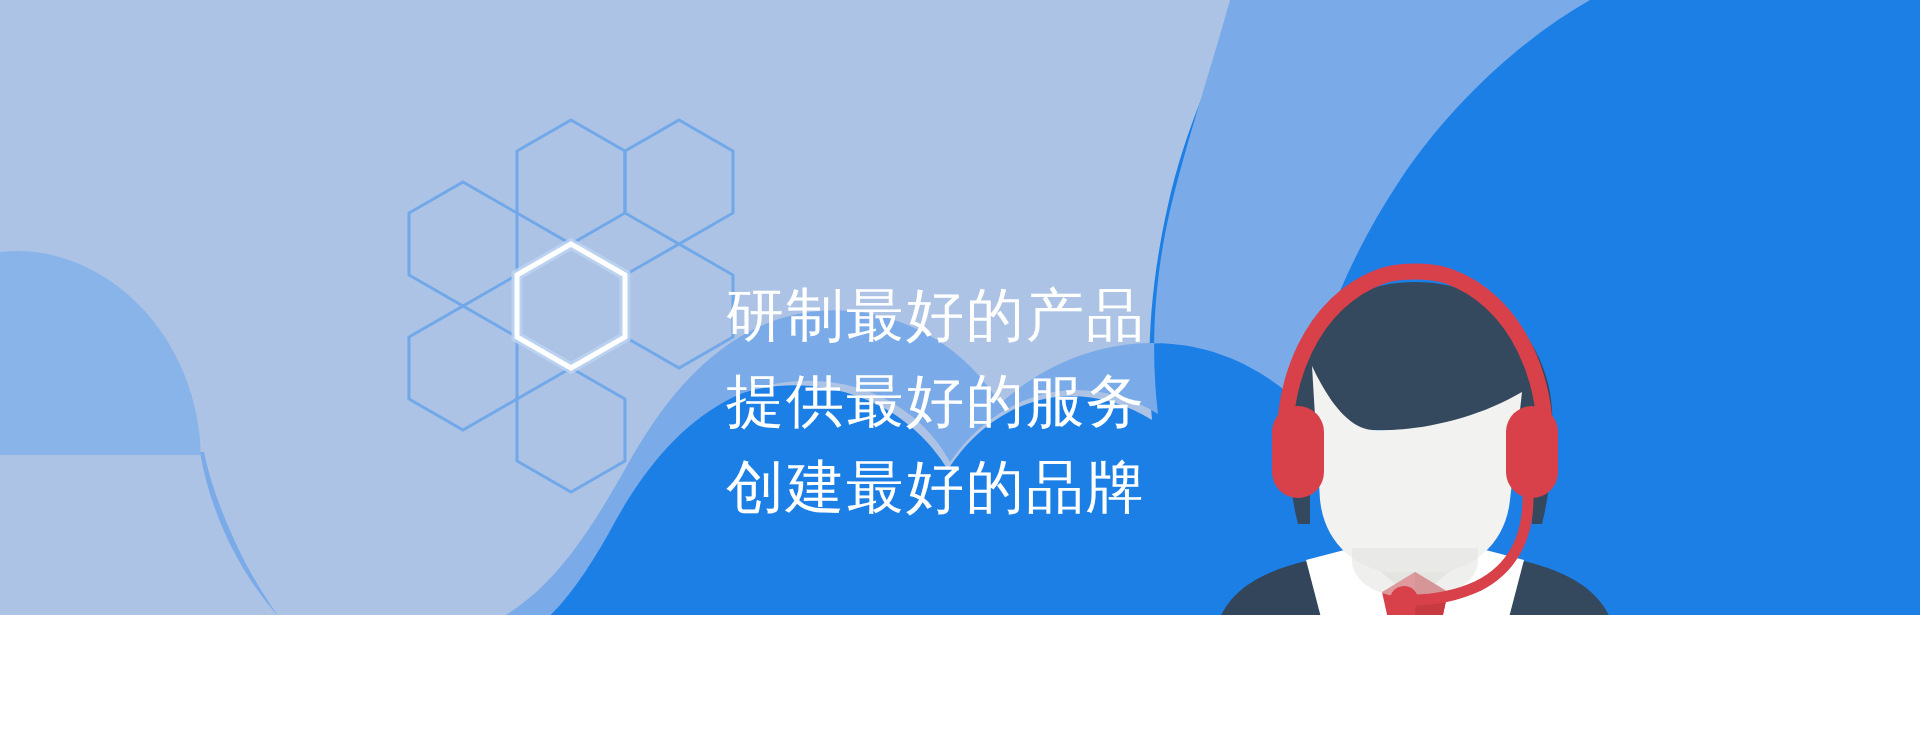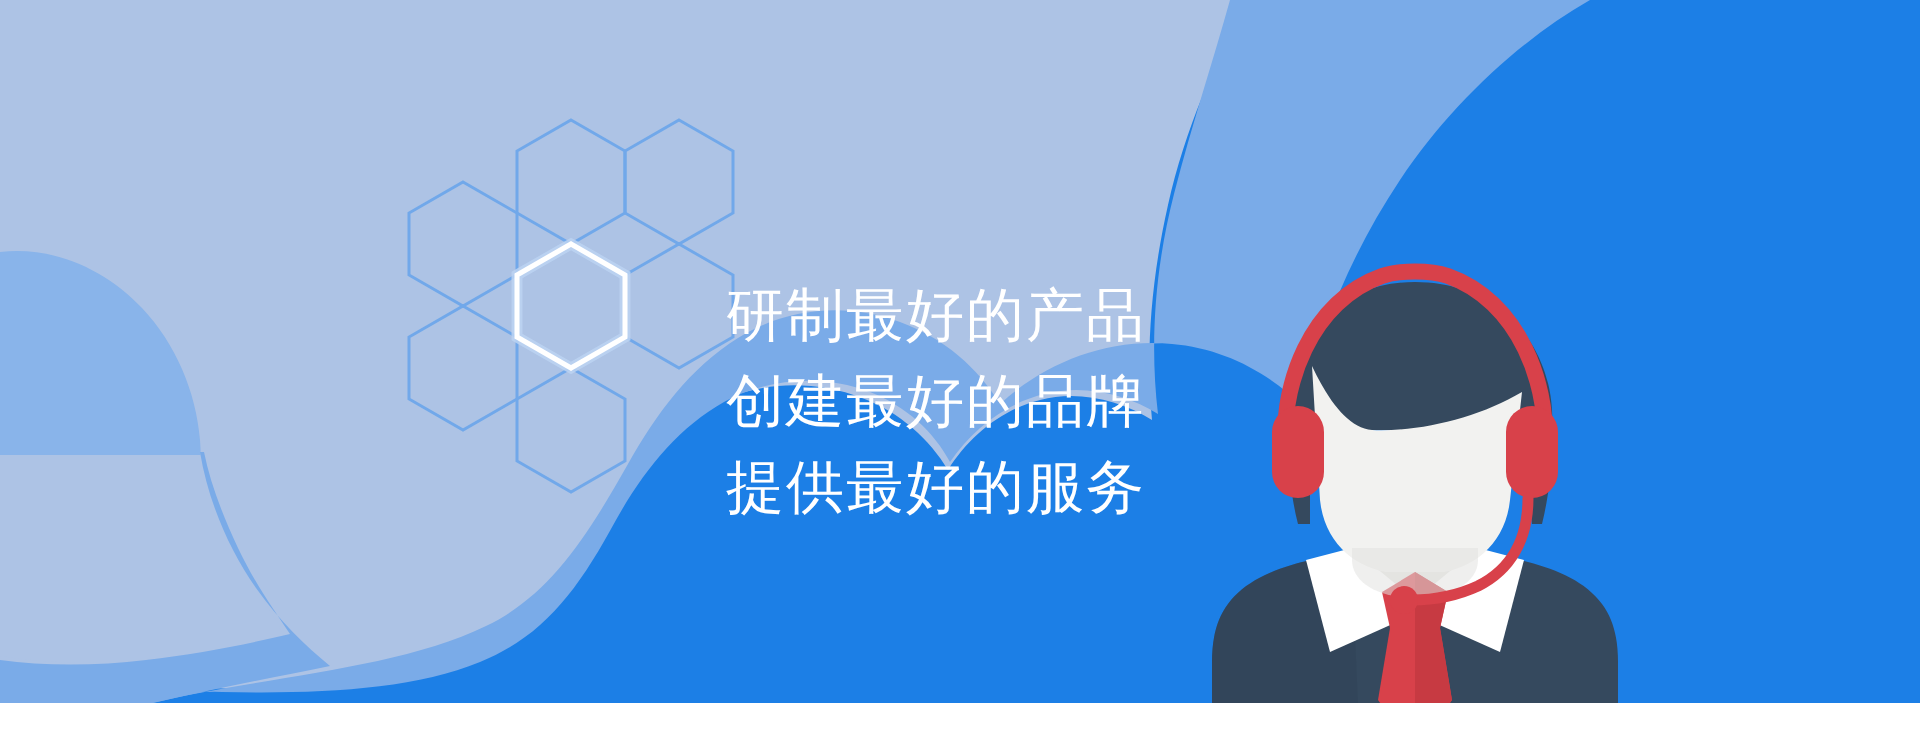--- a/index.html
+++ b/index.html
@@ -7,21 +7,21 @@
     margin: 0;
     padding: 0;
     background: #ffffff;
   }
   body {
     font-family: "Liberation Sans", "DejaVu Sans", sans-serif;
   }
   #banner {
     position: relative;
     width: 1920px;
-    height: 703px;
+    height: 615px;
     overflow: hidden;
     background: #1c7fe6;
   }
   #banner svg.layer {
     position: absolute;
     top: 0;
     left: 0;
     width: 1920px;
     height: 751px;
     display: block;
@@ -135,22 +135,22 @@
     </g>
 
     <g>
       <use href="#hexShape" x="571" y="306" fill="none" stroke="#bcd4f2" stroke-width="11" opacity="0.85"></use>
       <use href="#hexShape" x="571" y="306" fill="none" stroke="#ffffff" stroke-width="5"></use>
     </g>
   </svg>
 
   <div id="slogan">
     <div class="line">研制最好的产品</div>
+    <div class="line">提供最好的服务</div>
     <div class="line">创建最好的品牌</div>
-    <div class="line">提供最好的服务</div>
   </div>
 
   <svg class="layer" viewBox="0 0 1920 751" preserveAspectRatio="none">
     <g>
 
       <path fill="#35495e" d="M1302,562
                C1272,570 1244,582 1228,604
                C1216,620 1212,640 1212,662
                L1212,751
                L1618,751

